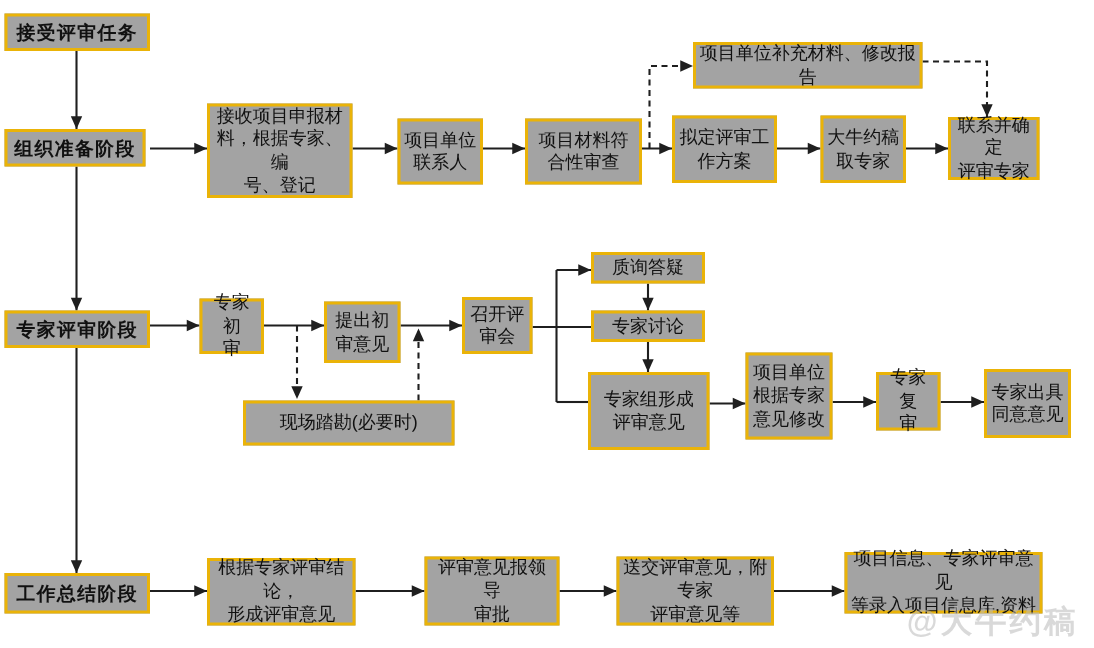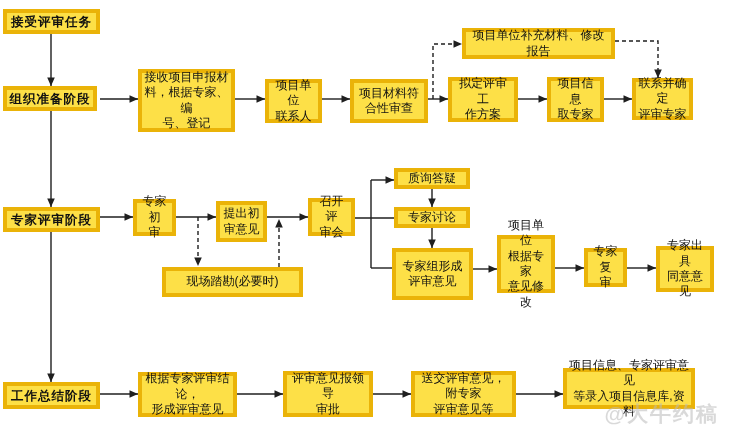--- a/index.html
+++ b/index.html
@@ -2,21 +2,21 @@
 <html><head>
 <meta charset="utf-8">
 <style>
   html,body{margin:0;padding:0;background:#fff;}
   #canvas{
     position:relative;width:729px;height:432px;background:#fff;overflow:hidden;
     font-family:"Liberation Sans","DejaVu Sans",sans-serif;color:#111;
   }
   #connectors{position:absolute;left:0;top:0;}
   .box{
-    position:absolute;box-sizing:border-box;border:4px solid #eab308;background:#fde047;
+    position:absolute;box-sizing:border-box;border:2px solid #eab308;background:#a3a3a3;
     display:flex;align-items:center;justify-content:center;text-align:center;
     font-size:12px;line-height:1.28;white-space:pre-line;padding:1px 2px;z-index:2;
   }
   .stage{font-weight:bold;font-size:12.5px;letter-spacing:1px;}
   #watermark{
     position:absolute;right:10px;bottom:4px;font-size:21px;font-weight:bold;
     color:rgba(185,185,185,0.55);z-index:3;letter-spacing:2px;
   }
 </style>
 </head>
@@ -86,21 +86,21 @@
   <div class="box" style="left:138px;top:69px;width:97px;height:63px">接收项目申报材
 料，根据专家、编
 号、登记</div>
   <div class="box" style="left:265px;top:79px;width:57px;height:44px">项目单位
 联系人</div>
   <div class="box" style="left:350px;top:79px;width:78px;height:44px">项目材料符
 合性审查</div>
   <div class="box" style="left:462px;top:28px;width:153px;height:31px">项目单位补充材料、修改报告</div>
   <div class="box" style="left:448px;top:77px;width:70px;height:45px">拟定评审工
 作方案</div>
-  <div class="box" style="left:547px;top:77px;width:57px;height:45px">项目信息
+  <div class="box" style="left:547px;top:77px;width:57px;height:45px">大牛约稿
 取专家</div>
   <div class="box" style="left:632px;top:78px;width:61px;height:42px">联系并确定
 评审专家</div>
 
   <div class="box stage" style="left:3px;top:207px;width:97px;height:25px">专家评审阶段</div>
   <div class="box" style="left:133px;top:199px;width:43px;height:37px">专家初
 审</div>
   <div class="box" style="left:216px;top:201px;width:51px;height:41px">提出初
 审意见</div>
   <div class="box" style="left:308px;top:198px;width:47px;height:38px">召开评

